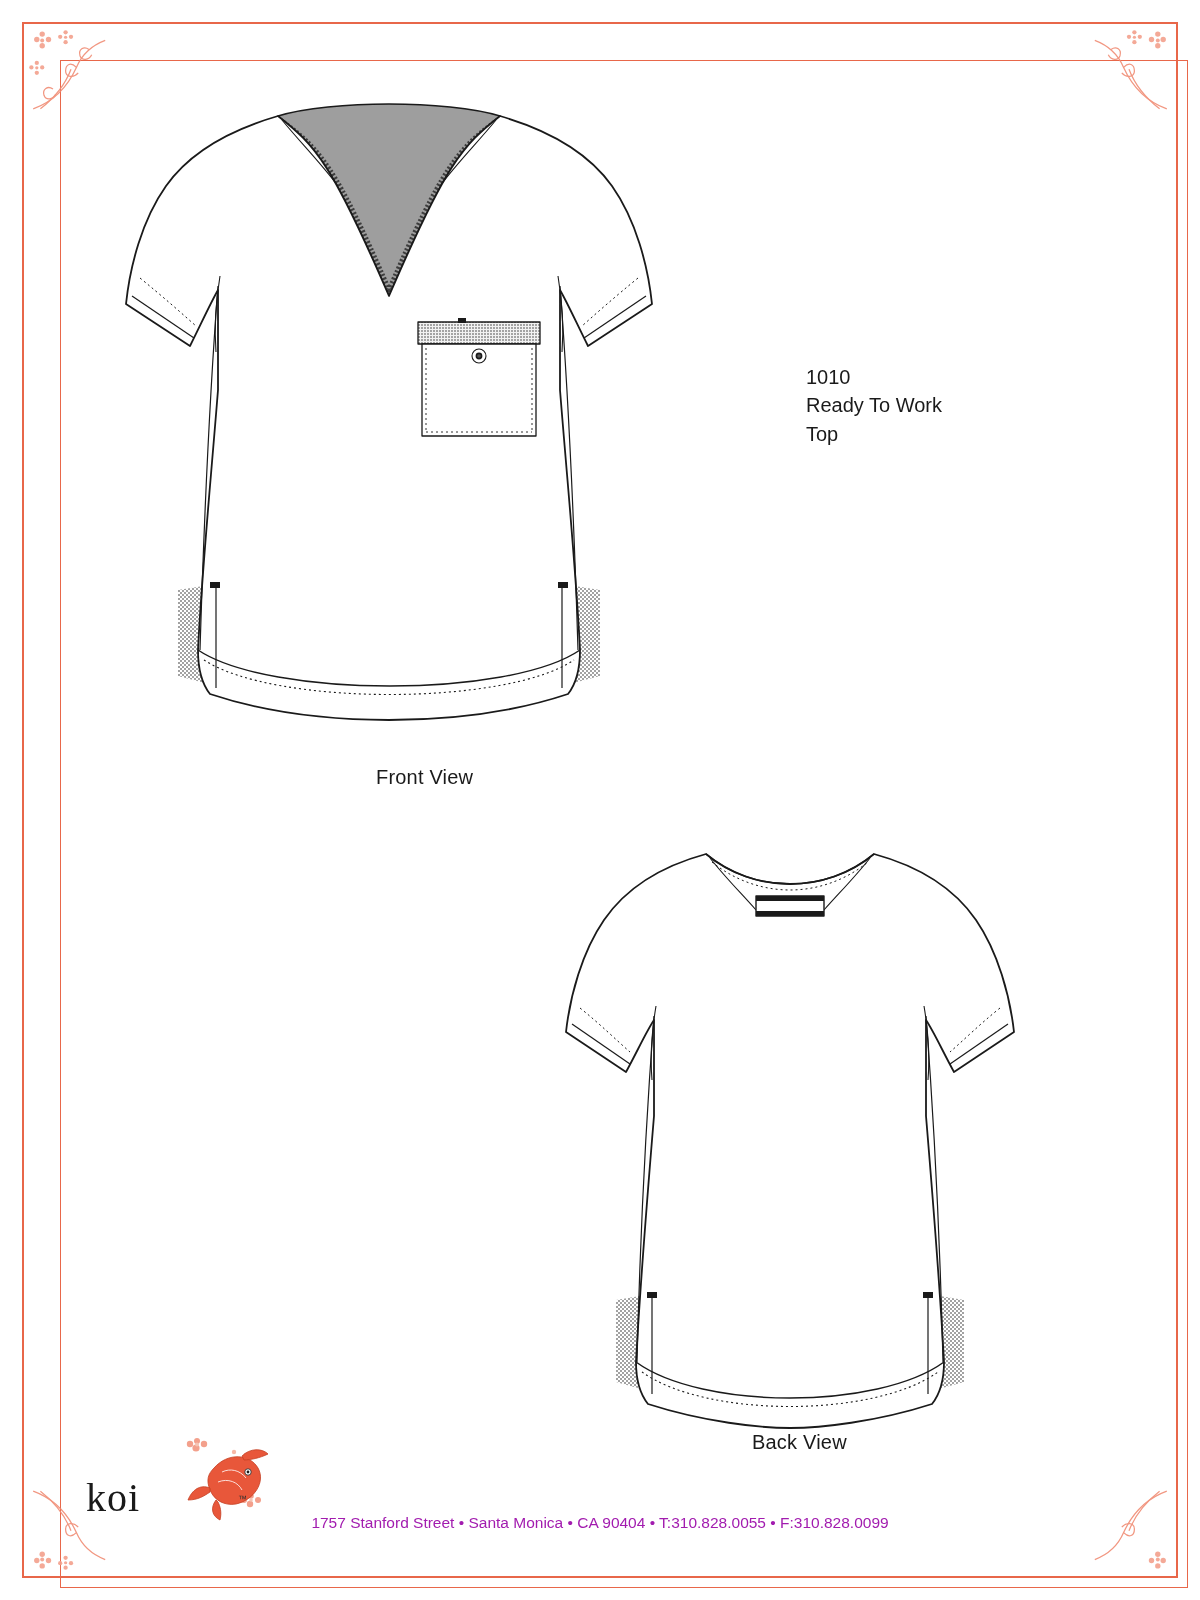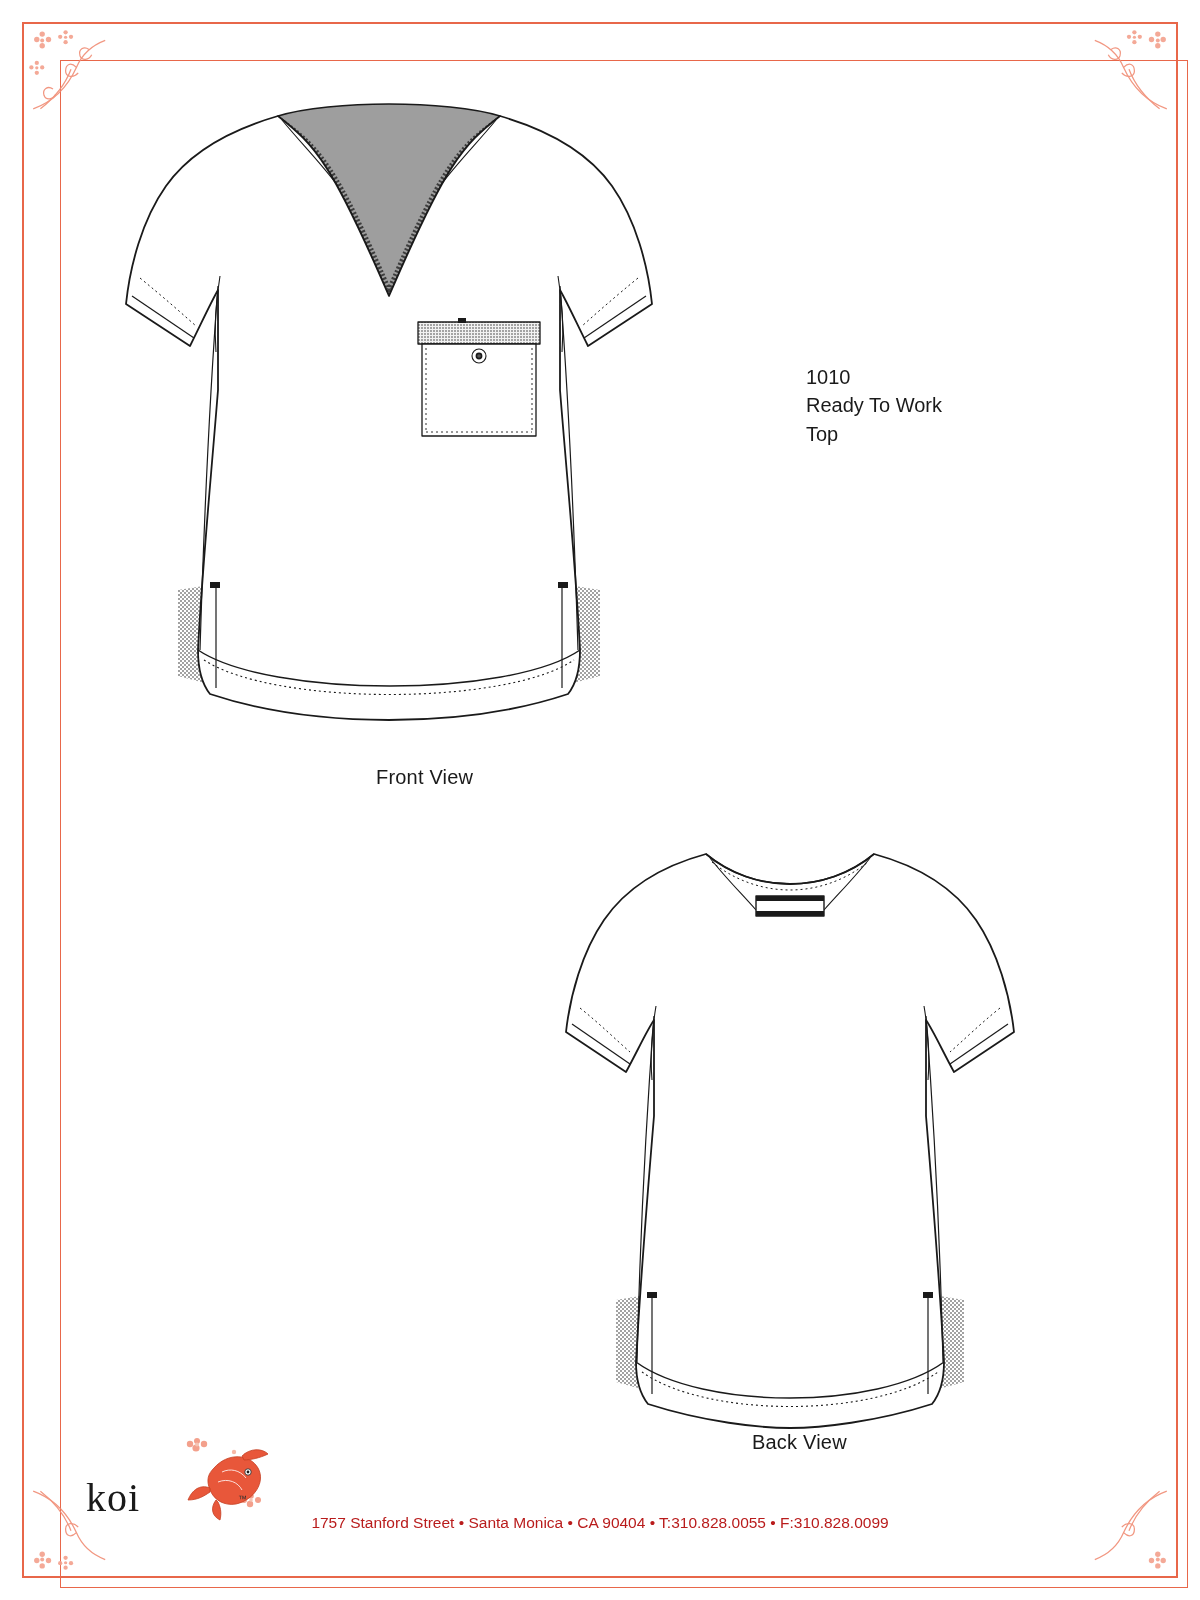--- a/index.html
+++ b/index.html
@@ -111,21 +111,21 @@
     height: 84px;
   }
 
   .footer-address {
     position: absolute;
     left: 0;
     right: 0;
     bottom: 68px;
     text-align: center;
     font-size: 15.5px;
-    color: #b91c1c;
+    color: #a21caf;
     font-family: "Liberation Sans", sans-serif;
   }
 </style>
 </head>
 <body>
 
 <div class="page-frame">
   <div class="page-frame-inner"></div>
 </div>
 

